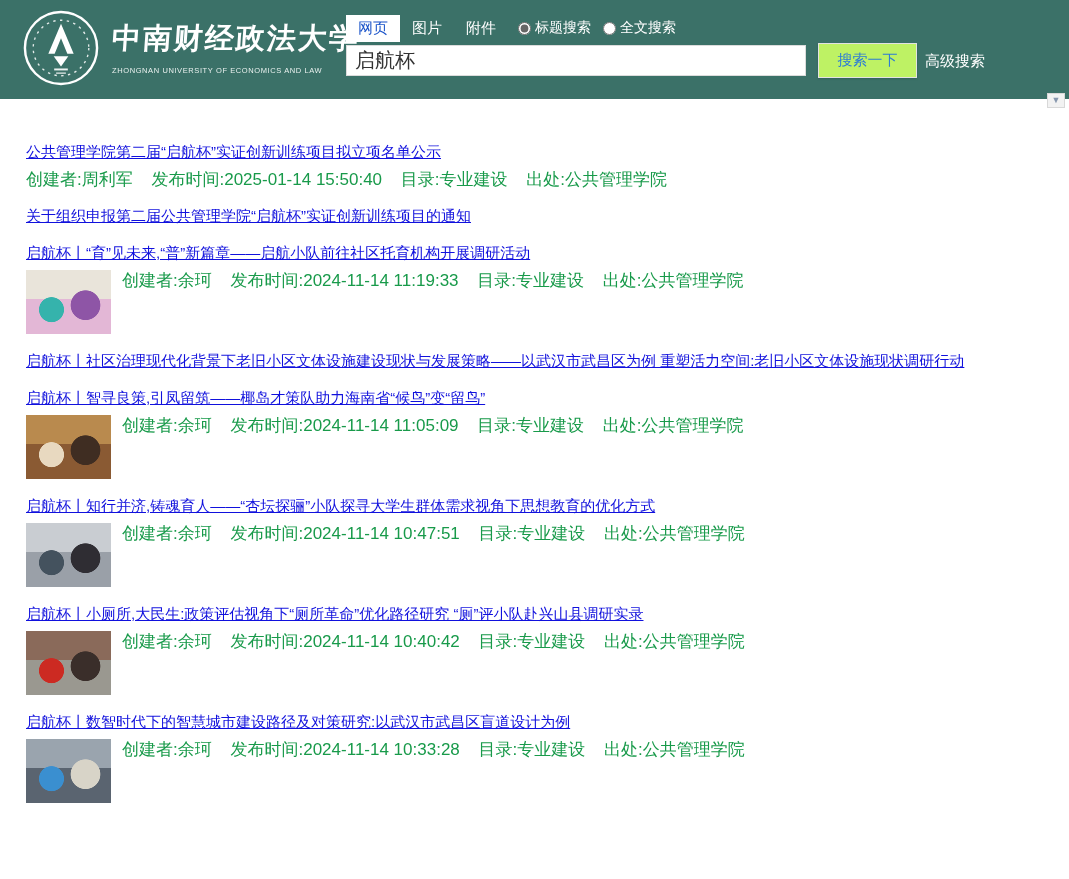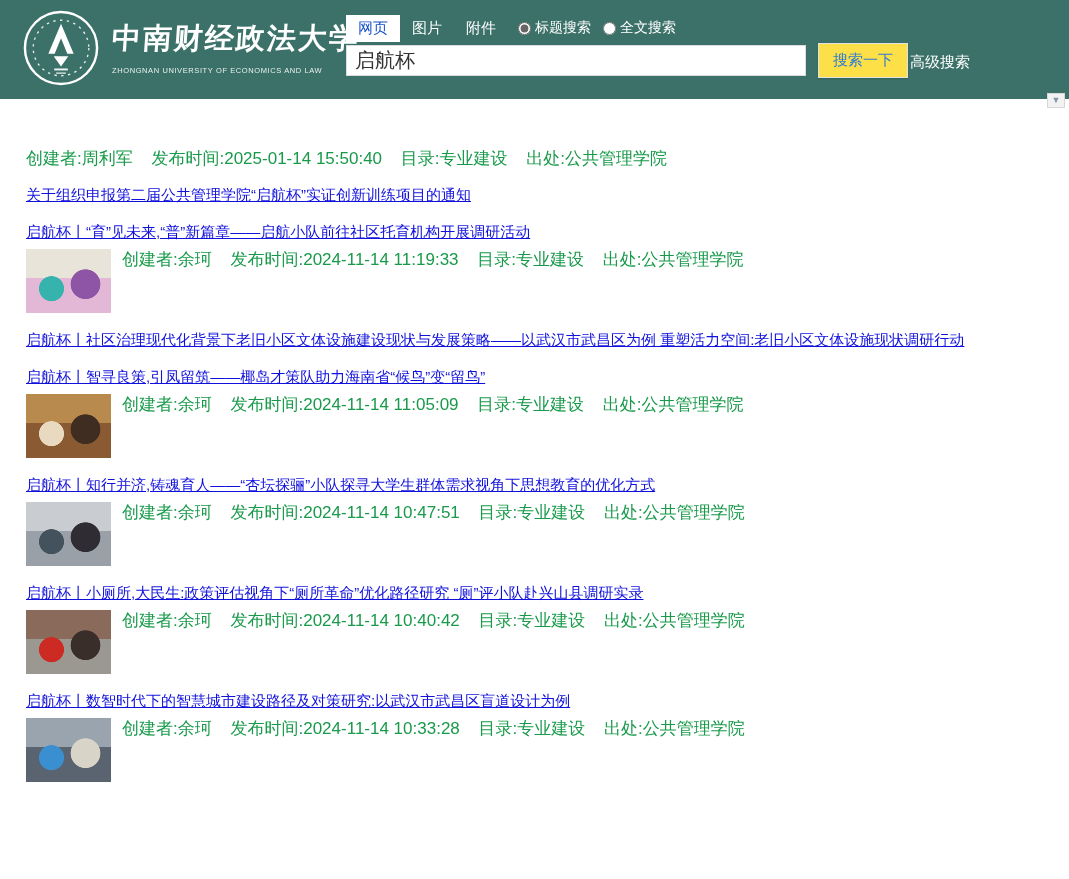--- a/index.html
+++ b/index.html
@@ -33,27 +33,27 @@
   .mode-group { display: flex; align-items: flex-start; margin-left: 10px; }
   .mode { display: flex; align-items: center; margin-right: 12px; cursor: pointer; }
   .mode input { margin-right: 4px; accent-color: #666; }
   .mode span { color: #fff; font-size: 14px; white-space: nowrap; }
   .input-row { display: flex; align-items: flex-start; margin-top: 4px; }
   .search-input {
     width: 460px; height: 31px; border: 1px solid #dcdcdc; background: #fff;
     font-size: 20px; padding: 0 8px; color: #333; outline: none;
   }
   .search-btn {
-    margin-left: 12px; width: 90px; height: 35px; margin-top: -2px;
-    background: #fde047; border: 1px solid #e2e2e2; color: #2e7cd5; font-size: 15px;
+    margin-left: 12px; width: 99px; height: 35px; margin-top: -2px;
+    background: #bef264; border: 1px solid #e2e2e2; color: #2e7cd5; font-size: 15px;
     cursor: pointer; box-shadow: 0 1px 2px rgba(0,0,0,0.15);
   }
   .advanced {
-    margin-left: 2px; color: #fff; font-size: 15px; line-height: 33px;
-    text-decoration: none; white-space: nowrap;
+    margin-left: 8px; color: #fff; font-size: 15px; line-height: 33px;
+    text-decoration: none; white-space: nowrap; font-family: Liberation Serif, serif;
   }
   .collapse-btn {
     position: absolute; right: 4px; top: 93px; width: 18px; height: 15px;
     background: #f2f2f2; border: 1px solid #d8d8d8; color: #8696ad;
     font-size: 9px; line-height: 12px; text-align: center; cursor: pointer;
   }
   
   .results { padding: 42px 14px 0 26px; }
   .result { margin-bottom: 16px; }
   .result-title {
@@ -108,20 +108,21 @@
       <a class="advanced" href="#">高级搜索</a>
     </div>
   </div>
   <div class="collapse-btn">
     <span>▼</span>
   </div>
 </div>
 
 <div class="results" id="results-list">
   <div class="result">
+    <a class="result-title" href="#">公共管理学院第二届“启航杯”实证创新训练项目拟立项名单公示</a>
     <div class="result-body">
 
       <div class="result-meta">
         <span class="meta-seg"><span>创建者:</span><span>周利军</span></span>
         <span class="meta-seg"><span>发布时间:</span><span>2025-01-14 15:50:40</span></span>
         <span class="meta-seg"><span>目录:</span><span>专业建设</span></span>
         <span class="meta-seg"><span>出处:</span><span>公共管理学院</span></span>
       </div>
     </div>
   </div>

